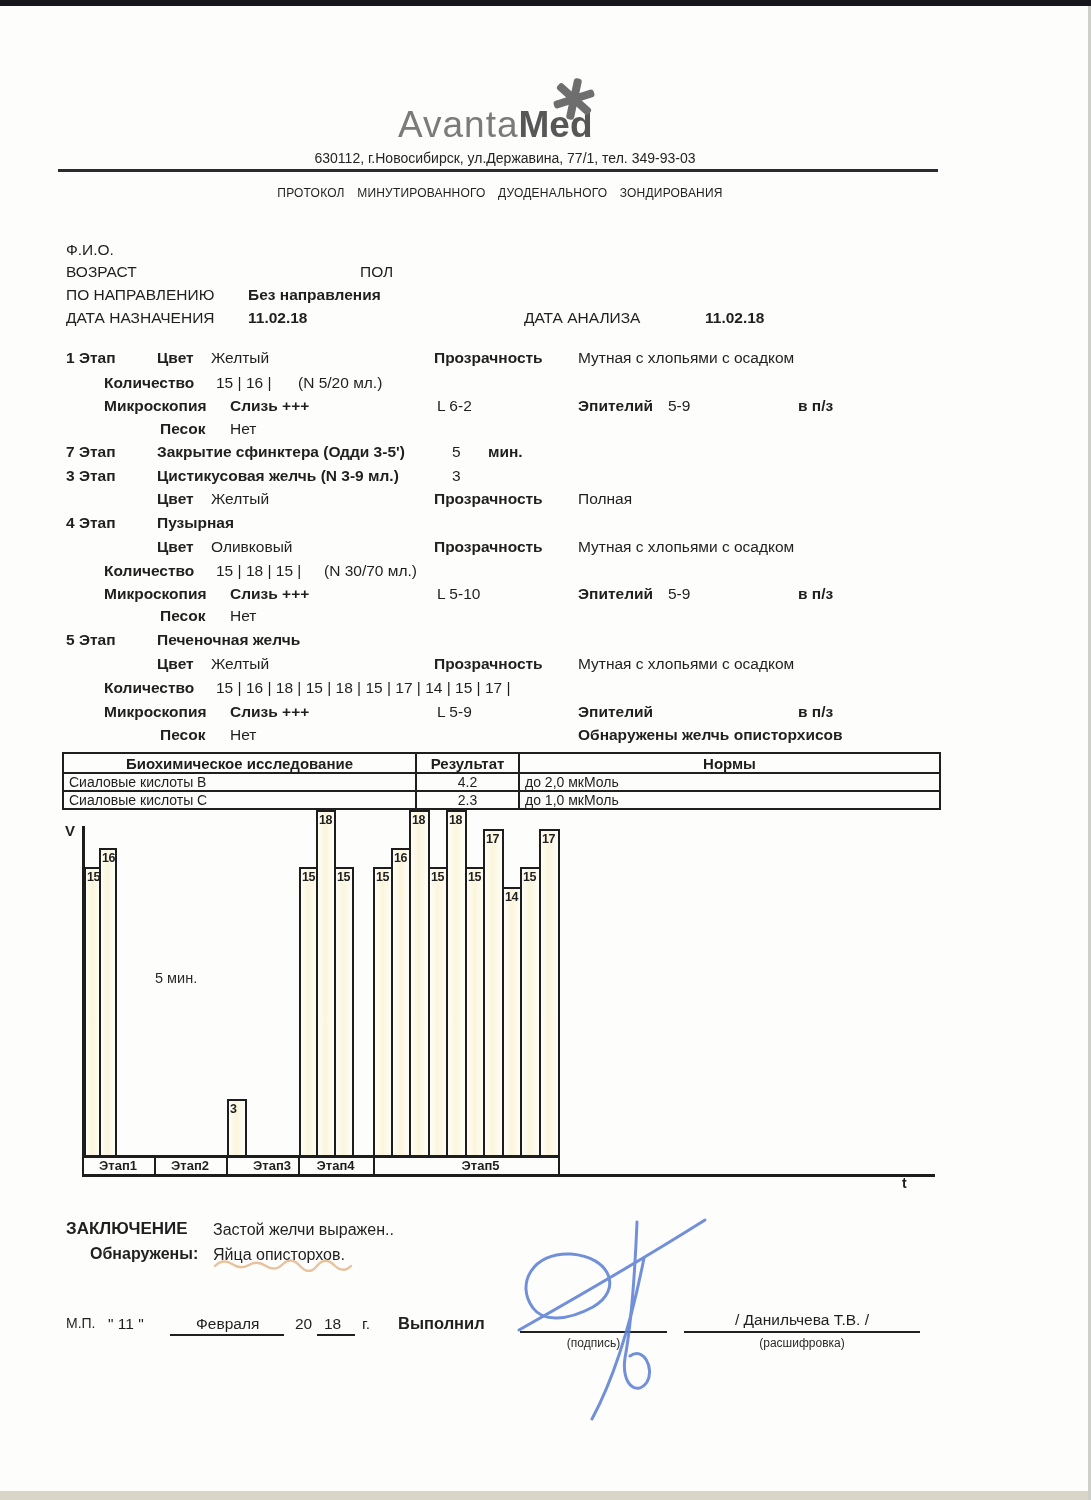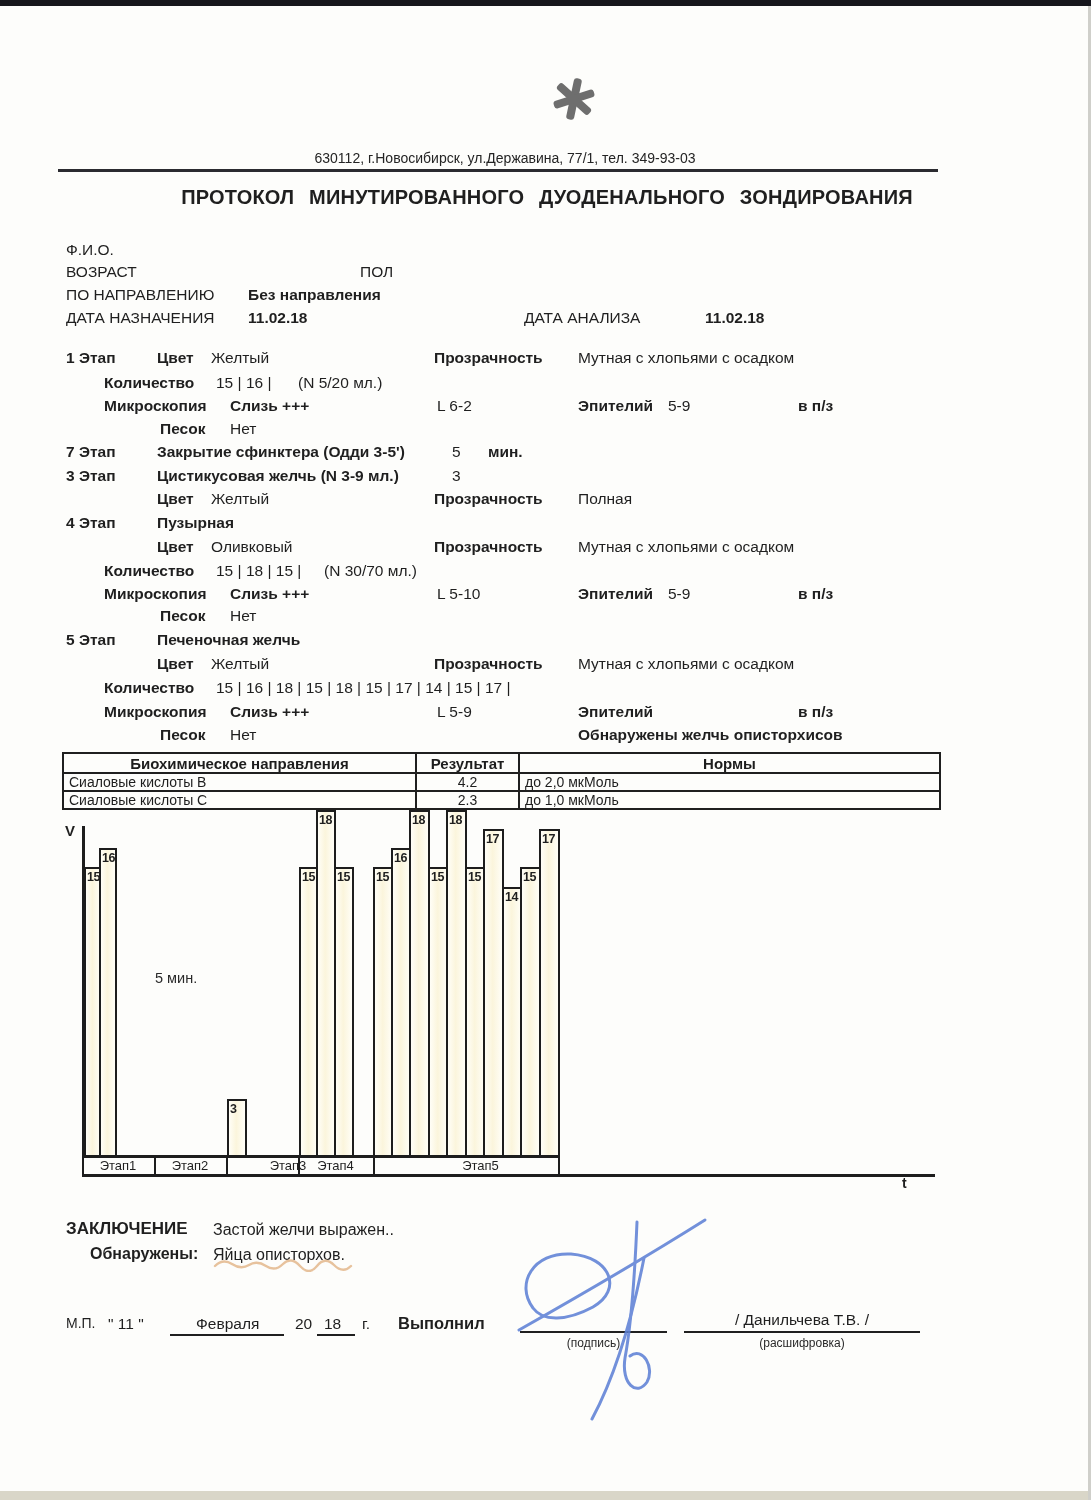--- a/index.html
+++ b/index.html
@@ -11,55 +11,56 @@
   .edge-right{position:absolute;top:6px;right:0;width:3px;height:100%;background:#cfcfca;}
 
   .t{position:absolute;white-space:nowrap;font-size:15.5px;line-height:1.25;}
   .b{font-weight:700;}
 
   .logo-text{position:absolute;left:398px;top:104px;font-size:37px;color:#7b7b7b;letter-spacing:1px;}
   .logo-text .med{font-weight:700;color:#575757;letter-spacing:0;}
   .logo-star{position:absolute;left:551px;top:76px;}
   .address{position:absolute;left:0;top:150px;width:1010px;text-align:center;font-size:14px;color:#242424;}
   .hr-header{position:absolute;left:58px;top:169px;width:880px;height:2.5px;background:#2b2b30;}
-  .title{position:absolute;left:0;top:186px;width:1000px;text-align:center;font-weight:700;
-         font-size:20px;word-spacing:9px;letter-spacing:.2px;padding-left:47px;}
+  .title{position:absolute;left:0;top:186px;width:1000px;text-align:center;font-weight:400;
+         font-size:12px;word-spacing:9px;letter-spacing:.2px;}
 
   table.biochem{position:absolute;left:62px;top:752px;border-collapse:collapse;table-layout:fixed;
                 width:877px;font-size:14px;color:#1d1d1d;}
   table.biochem th,table.biochem td{border:2px solid #1f1f1f;padding:0 5px;height:16px;overflow:hidden;font-weight:400;}
   table.biochem th{font-weight:700;font-size:15px;height:18px;}
   table.biochem td.num{text-align:center;}
 
   #chart{position:absolute;left:62px;top:810px;width:882px;height:390px;}
   #chart .vaxis{position:absolute;left:20px;top:16px;width:3px;height:331px;background:#1d1d1d;}
   #chart .vlabel{position:absolute;left:3px;top:12px;font-weight:700;font-size:15px;}
   #chart .base-line{position:absolute;left:20px;top:345px;width:478px;height:3px;background:#1d1d1d;}
   #chart .t-line{position:absolute;left:20px;top:364px;width:853px;height:2.5px;background:#1d1d1d;}
   #chart .t-label{position:absolute;left:840px;top:365px;font-size:14px;font-weight:700;}
   #chart .divider{position:absolute;top:345px;width:2px;height:22px;background:#1d1d1d;}
-  #chart .stage-box-label{position:absolute;top:348px;font-size:13px;font-weight:400;text-align:center;}
+  #chart .stage-box-label{position:absolute;top:348px;font-size:13px;font-weight:700;text-align:center;}
   #chart .annotation{position:absolute;left:93px;top:160px;font-size:14.5px;color:#2a2a2a;}
   #chart .bar{position:absolute;box-sizing:border-box;border:2px solid #1d1d1d;
               background:linear-gradient(90deg,#fffef7 0%,#fbf5dc 45%,#fffef7 100%);}
   #chart .bar span{display:block;font-size:12.5px;font-weight:700;padding:1px 0 0 1px;letter-spacing:-.5px;}
 
   .u-line{position:absolute;height:2px;background:#202020;}
   .caption{position:absolute;font-size:12px;color:#2a2a2a;text-align:center;}
   .squiggle{position:absolute;left:212px;top:1258px;}
   .signature{position:absolute;left:505px;top:1200px;}
 </style>
 </head>
 <body>
 
 <div class="page">
   <div class="edge-top"></div>
   <div class="edge-bottom"></div>
   <div class="edge-right"></div>
 
+  <div class="logo-text"><span>Avanta</span><span class="med">Med</span></div>
   <div class="logo-star">
     <svg width="46" height="46" viewBox="0 0 46 46">
       <g fill="#6e6e6e" transform="translate(23,23)">
         <rect x="-4" y="-21" width="8" height="42" rx="3" transform="rotate(12)"></rect>
         <rect x="-4" y="-21" width="8" height="42" rx="3" transform="rotate(72)"></rect>
         <rect x="-4" y="-21" width="8" height="42" rx="3" transform="rotate(132)"></rect>
       </g>
     </svg>
   </div>
   <div class="address">630112, г.Новосибирск, ул.Державина, 77/1, тел. 349-93-03</div>
@@ -142,21 +143,21 @@
   <div class="t b" style="left:578px;top:725px">Обнаружены желчь описторхисов</div>
 
   <table class="biochem">
     <colgroup>
         <col style="width:353px">
         <col style="width:103px">
         <col style="width:421px">
       </colgroup>
     <tbody>
         <tr>
-      <th>Биохимическое направления</th>
+      <th>Биохимическое исследование</th>
       <th>Результат</th>
       <th>Нормы</th>
     </tr>
     <tr>
       <td>Сиаловые кислоты B</td>
       <td class="num">4.2</td>
       <td>до 2,0 мкМоль</td>
     </tr>
     <tr>
       <td>Сиаловые кислоты C</td>
@@ -174,21 +175,21 @@
     <div class="t-line"></div>
     <div class="t-label">t</div>
     <div class="divider" style="left:20px"></div>
     <div class="divider" style="left:92px"></div>
     <div class="divider" style="left:164px"></div>
     <div class="divider" style="left:236px"></div>
     <div class="divider" style="left:311px"></div>
     <div class="divider" style="left:496px"></div>
     <div class="stage-box-label" style="left:20px;width:72px">Этап1</div>
     <div class="stage-box-label" style="left:92px;width:72px">Этап2</div>
-    <div class="stage-box-label" style="left:180px;width:92px">Этап3</div>
+    <div class="stage-box-label" style="left:164px;width:92px">Этап3</div>
     <div class="stage-box-label" style="left:236px;width:75px">Этап4</div>
     <div class="stage-box-label" style="left:311px;width:215px">Этап5</div>
 
   <div class="bar" style="left: 22px; width: 18px; top: 57px; height: 290px;">
         <span>15</span>
       </div>
       <div class="bar" style="left: 37px; width: 18px; top: 38px; height: 309px;">
         <span>16</span>
       </div>
       <div class="bar" style="left: 165px; width: 20px; top: 289px; height: 58px;">

